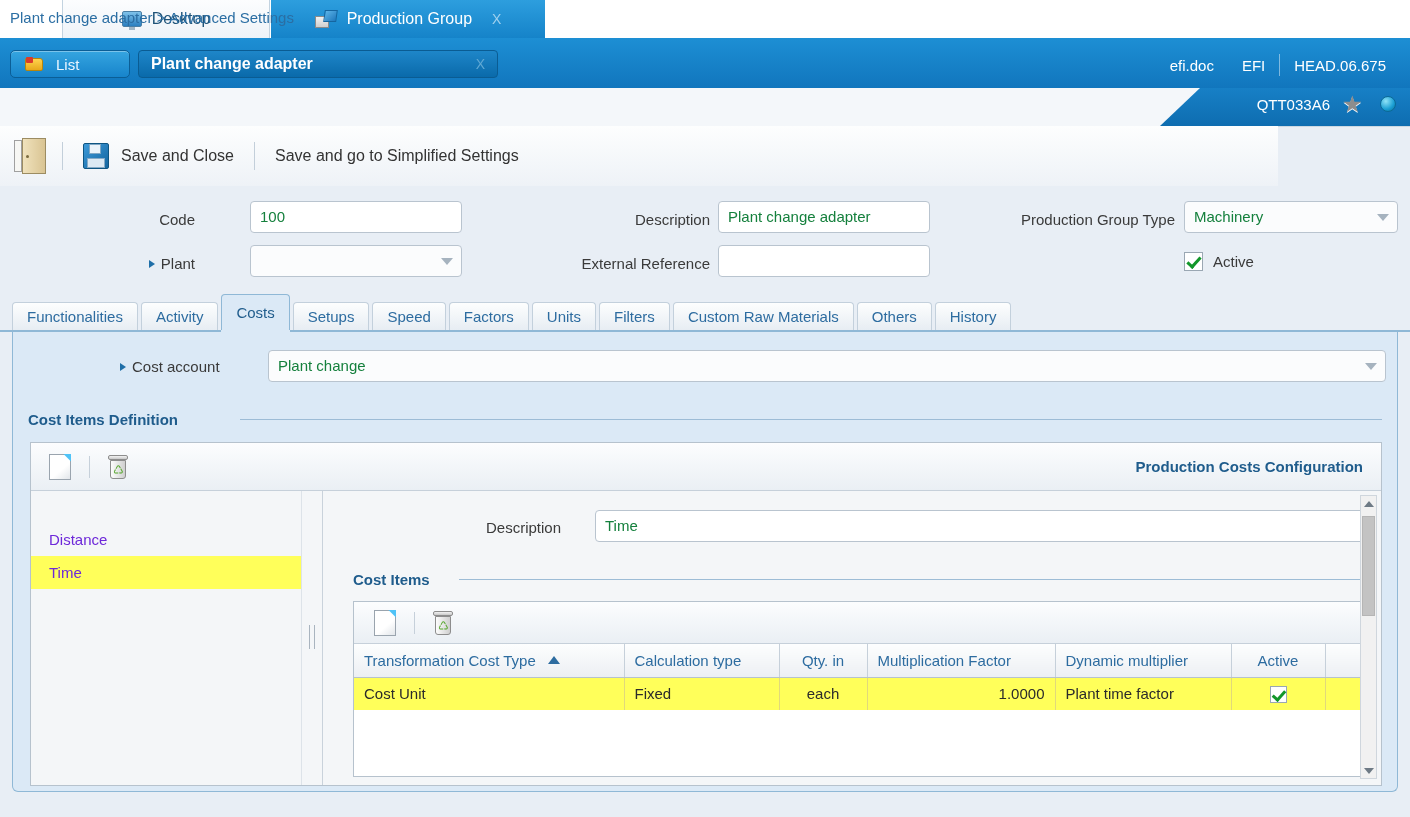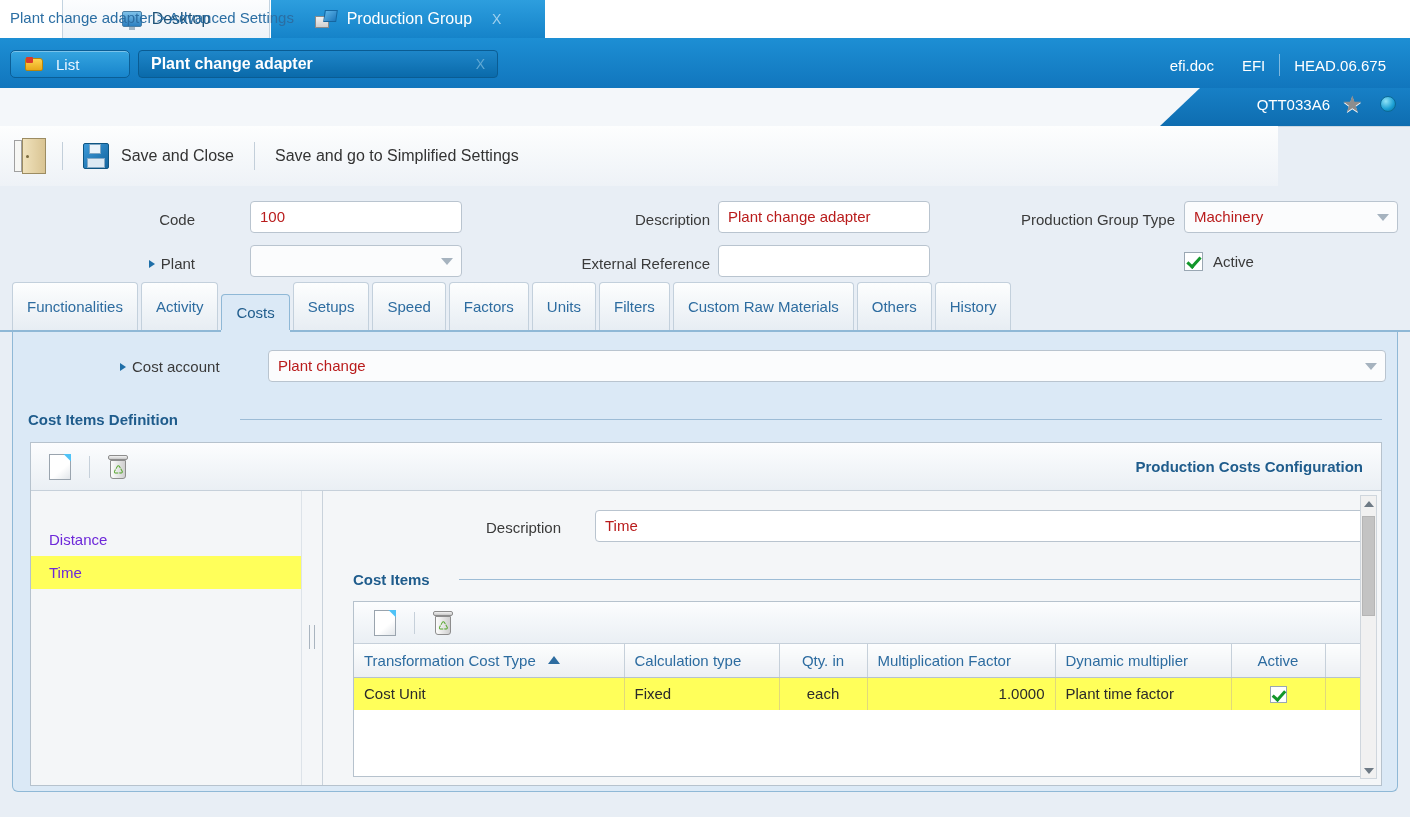--- a/index.html
+++ b/index.html
@@ -336,21 +336,21 @@
     text-align: right;
   }
   .fi {
     position: absolute;
     height: 32px;
     background: #ffffff;
     border: 1px solid #b9c4cf;
     border-radius: 4px;
     box-sizing: border-box;
     font-size: 15px;
-    color: #b91c1c;
+    color: #15803d;
     padding: 0 9px;
     line-height: 30px;
     display: flex;
     align-items: center;
   }
   .fi.sel { background: #fbfcfd; padding-right: 26px; }
   .caret {
     position: absolute;
     right: 8px; top: 50%;
     margin-top: -3px;
@@ -393,21 +393,21 @@
     left: 0; top: 294px;
     width: 1410px; height: 38px;
     display: flex;
     align-items: flex-end;
     gap: 3px;
     padding-left: 12px;
     box-sizing: border-box;
     border-bottom: 2px solid #8fb8d6;
   }
   .tb {
-    height: 48px;
+    height: 28px;
     padding: 0 14px;
     display: flex;
     align-items: center;
     font-size: 15px;
     color: #2d6ca0;
     background: linear-gradient(to bottom, #fdfefe 0%, #e7edf3 100%);
     border: 1px solid #c3d0dc;
     border-bottom: none;
     border-radius: 4px 4px 0 0;
     box-sizing: border-box;

